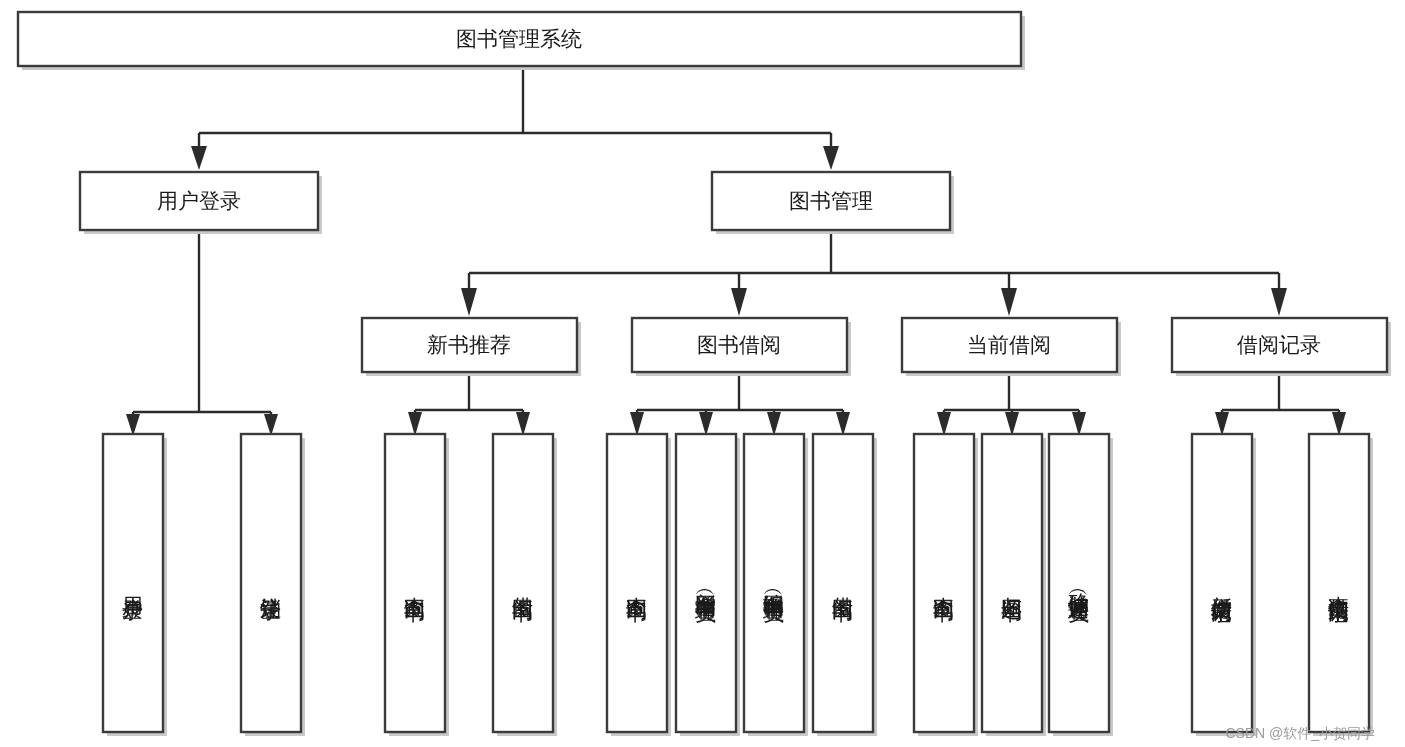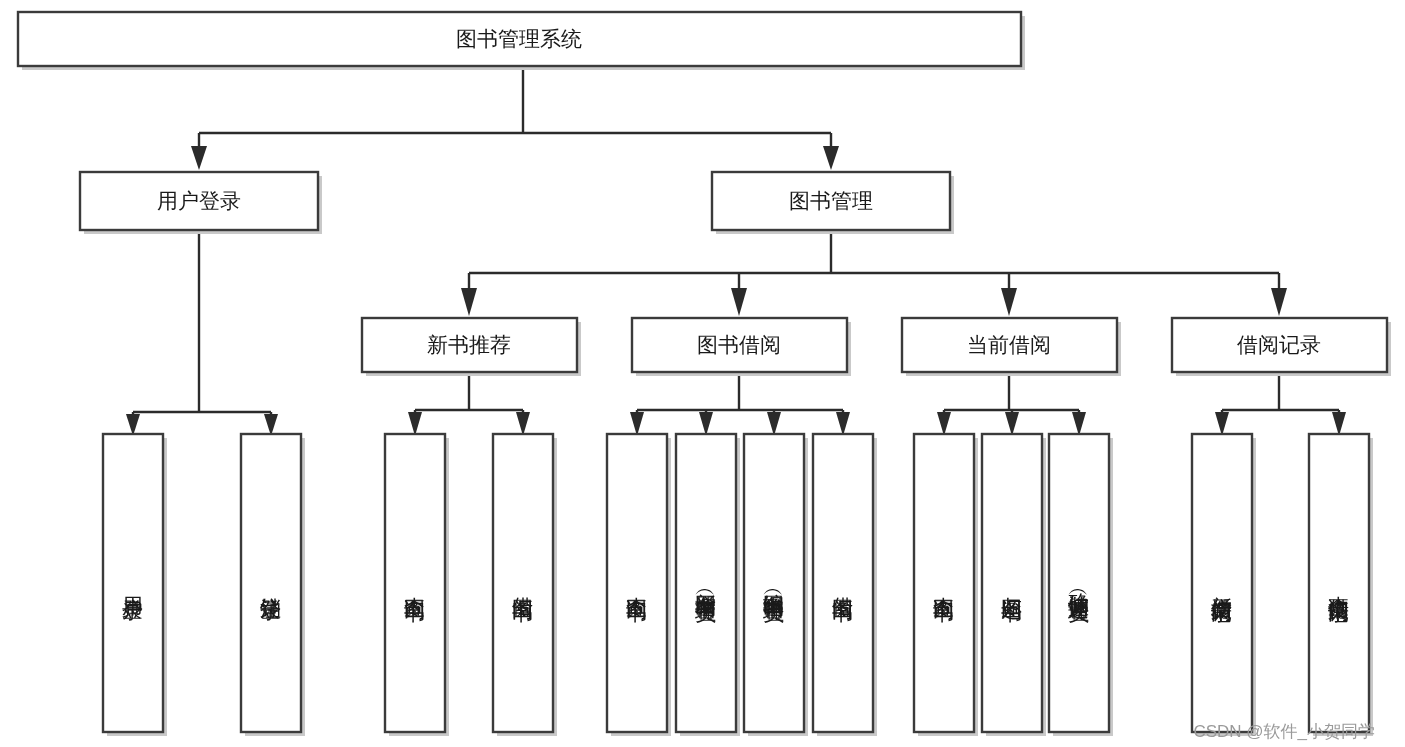--- a/index.html
+++ b/index.html
@@ -69,21 +69,21 @@
   }
   .vbox-wrap {
     position: absolute;
     display: block;
   }
   .watermark {
     position: absolute;
     right: 8px;
     bottom: 4px;
     font-family: "Liberation Sans", "DejaVu Sans", sans-serif;
-    font-size: 17px;
+    font-size: 14px;
     color: #9a9a9a;
     white-space: nowrap;
     pointer-events: none;
   }
 </style>
 </head>
 <body>
 
 <div id="diagram-root">
 

